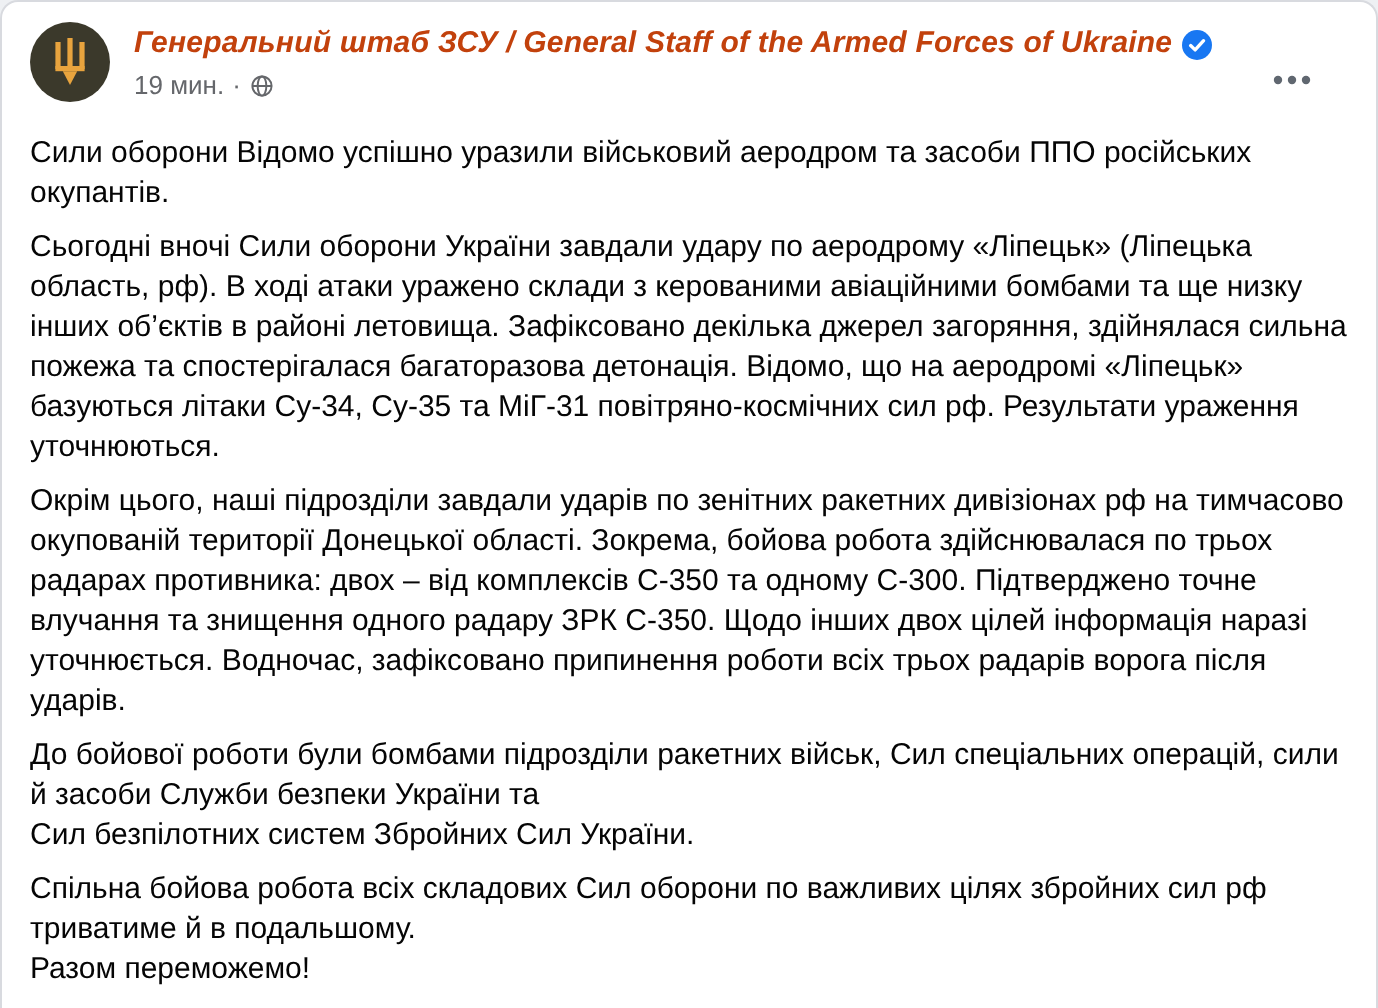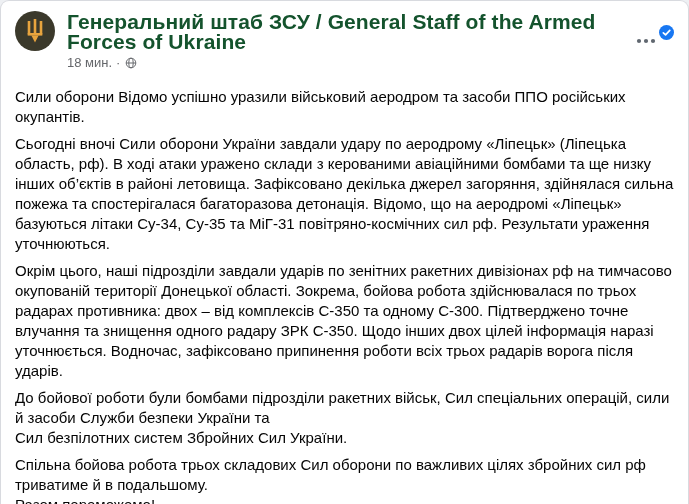--- a/index.html
+++ b/index.html
@@ -32,26 +32,27 @@
     flex: 0 0 40px;
     display: flex;
     align-items: center;
     justify-content: center;
     cursor: pointer;
   }
   .avatar svg { display: block; }
   .header-text { margin-left: 12px; padding-top: 1px; }
   .page-name-row { display: flex; align-items: center; }
   .page-name {
-    font-size: 21px;
+    font-size: 15px;
     font-weight: 700;
-    color: #14532d;
+    color: #c2410c;
     line-height: 20px;
     letter-spacing: .1px;
     cursor: pointer;
+    font-style: italic;
   }
   .verified { margin-left: 5px; display: inline-flex; }
   .meta {
     margin-top: 3px;
     font-size: 13px;
     color: #65676b;
     line-height: 16px;
     display: flex;
     align-items: center;
     gap: 4px;
@@ -109,21 +110,21 @@
       <div class="page-name-row">
         <span class="page-name">Генеральний штаб ЗСУ / General Staff of the Armed Forces of Ukraine</span>
         <span class="verified">
           <svg width="15" height="15" viewBox="0 0 16 16">
             <circle cx="8" cy="8" r="8" fill="#1877f2"></circle>
             <path d="M4.6 8.3 L7 10.6 L11.5 5.7" stroke="#ffffff" stroke-width="1.8" fill="none" stroke-linecap="round" stroke-linejoin="round"></path>
           </svg>
         </span>
       </div>
       <div class="meta">
-        <span class="timestamp">18 мин.</span>
+        <span class="timestamp">19 мин.</span>
         <span>·</span>
         <span class="globe">
           <svg width="12" height="12" viewBox="0 0 16 16" stroke="#65676b" fill="none" stroke-width="1.3">
             <circle cx="8" cy="8" r="6.4"></circle>
             <ellipse cx="8" cy="8" rx="2.9" ry="6.4"></ellipse>
             <path d="M1.6 8 H14.4"></path>
           </svg>
         </span>
       </div>
     </div>
@@ -141,17 +142,17 @@
     </div>
 
   </div>
 
   <div class="post-text">
       <div class="para">Сили оборони Відомо успішно уразили військовий аеродром та засоби ППО російських окупантів.</div>
       <div class="para">Сьогодні вночі Сили оборони України завдали удару по аеродрому «Ліпецьк» (Ліпецька область, рф). В ході атаки уражено склади з керованими авіаційними бомбами та ще низку інших об’єктів в районі летовища. Зафіксовано декілька джерел загоряння, здійнялася сильна пожежа та спостерігалася багаторазова детонація. Відомо, що на аеродромі «Ліпецьк» базуються літаки Су-34, Су-35 та МіГ-31 повітряно-космічних сил рф. Результати ураження уточнюються.</div>
       <div class="para">Окрім цього, наші підрозділи завдали ударів по зенітних ракетних дивізіонах рф на тимчасово окупованій території Донецької області. Зокрема, бойова робота здійснювалася по трьох радарах противника: двох – від комплексів С-350 та одному С-300. Підтверджено точне влучання та знищення одного радару ЗРК С-350. Щодо інших двох цілей інформація наразі уточнюється. Водночас, зафіксовано припинення роботи всіх трьох радарів ворога після ударів.</div>
       <div class="para">До бойової роботи були бомбами підрозділи ракетних військ, Сил спеціальних операцій, сили й засоби Служби безпеки України та
 Сил безпілотних систем Збройних Сил України.</div>
-      <div class="para">Спільна бойова робота трьох складових Сил оборони по важливих цілях збройних сил рф триватиме й в подальшому.
+      <div class="para">Спільна бойова робота всіх складових Сил оборони по важливих цілях збройних сил рф триватиме й в подальшому.
 Разом переможемо!</div>
     </div>
 
 </div>
 
 </body></html>

